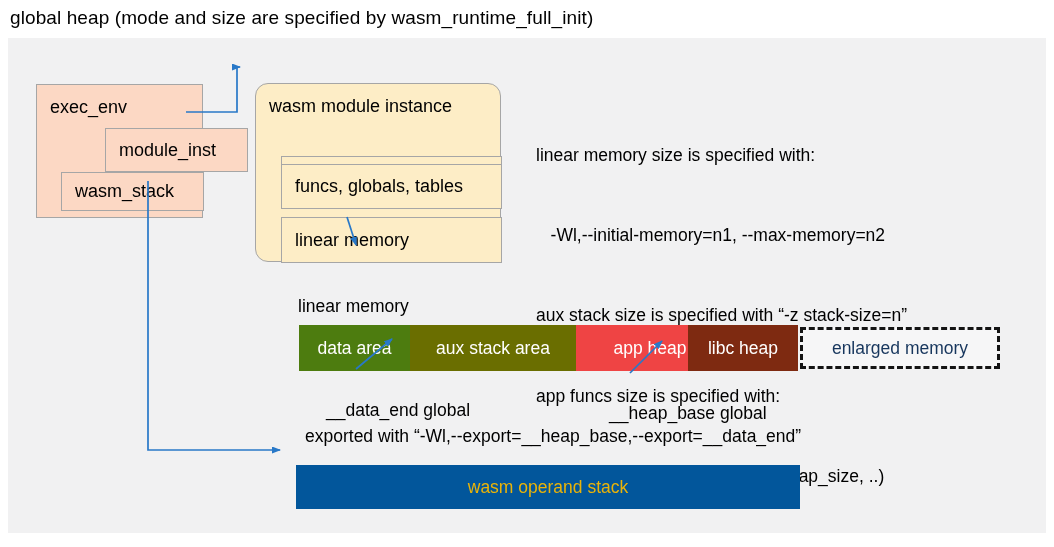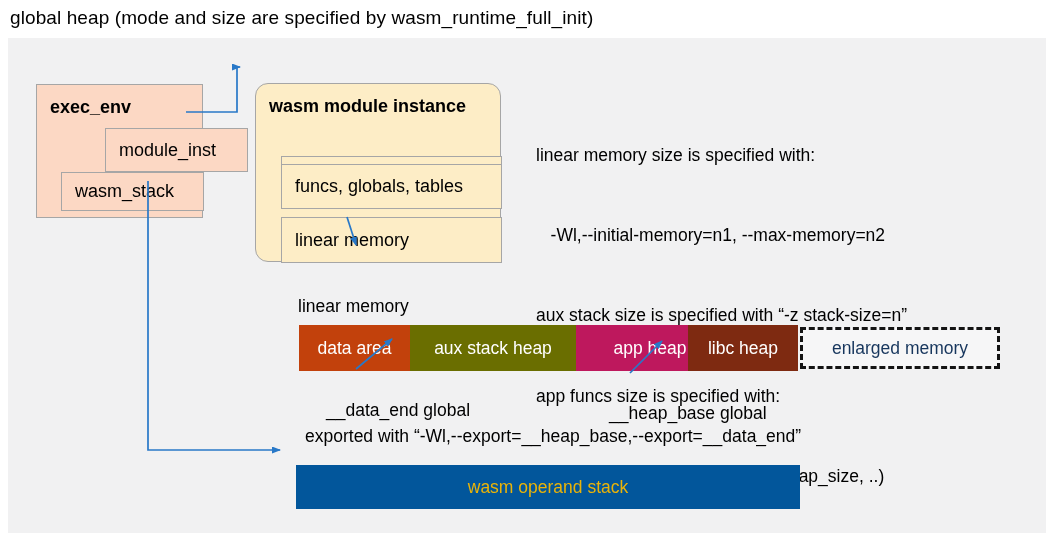--- a/index.html
+++ b/index.html
@@ -4,21 +4,21 @@
 <style>
   * { margin: 0; padding: 0; box-sizing: border-box; }
   body { background: #ffffff; font-family: "Liberation Sans", sans-serif; color: #000; }
   .canvas { position: relative; width: 1054px; height: 547px; background: #ffffff; overflow: hidden; }
   .title { position: absolute; left: 10px; top: 7px; font-size: 19px; letter-spacing: 0.1px; }
   .panel { position: absolute; left: 8px; top: 38px; width: 1038px; height: 495px; }
 
   
   .struct { position: absolute; border: 1px solid #a6a6a6; }
   .struct-header { position: absolute; left: 0; top: 0; width: 100%; height: 48px;
-                   line-height: 44px; padding-left: 13px; font-size: 18px; font-weight: bold; }
+                   line-height: 44px; padding-left: 13px; font-size: 18px; }
   .struct-row { position: absolute; border: 1px solid #a6a6a6; font-size: 18px;
                 display: flex; align-items: center; padding-left: 13px; }
   .exec-env { left: 28px; top: 46px; width: 167px; height: 134px; }
   .exec-row { left: 24px; width: 143px; height: 44px; }
   .exec-row.r0 { top: 43px; margin-left: 44px; }
   .exec-row.r1 { top: 87px; height: 39px; }
   .instance { left: 247px; top: 45px; width: 246px; height: 179px; }
   .inst-row { left: 25px; width: 221px; height: 45px; }
   .inst-row.r0 { top: 43px; }
   .inst-row.r1 { top: 80px; }
@@ -82,23 +82,23 @@
       <div>linear memory size is specified with:</div>
       <div>   -Wl,--initial-memory=n1, --max-memory=n2</div>
       <div>aux stack size is specified with “-z stack-size=n”</div>
       <div>app funcs size is specified with:</div>
       <div>   wasm_runtime_instantiate(.., heap_size, ..)</div>
       <div>app heap is created only when malloc/free (or</div>
       
     </div>
 
     <div class="lm-label">linear memory</div>
-    <div class="lm-seg seg0" style="background-color: #c2410c;">data area</div>
-    <div class="lm-seg seg1" style="background-color: rgb(106, 110, 0);">aux stack heap</div>
-    <div class="lm-seg seg2" style="background-color: #be185d; padding-left: 36px;">app heap</div>
+    <div class="lm-seg seg0" style="background-color: #4d7c0f;">data area</div>
+    <div class="lm-seg seg1" style="background-color: rgb(106, 110, 0);">aux stack area</div>
+    <div class="lm-seg seg2" style="background-color: #ef4444; padding-left: 36px;">app heap</div>
     <div class="lm-seg seg3" style="background-color: rgb(126, 42, 17);">libc heap</div>
     <div class="enlarged" style="color: rgb(23, 54, 93);">enlarged memory</div>
 
     <div class="ann ann-data-end">__data_end global</div>
     <div class="ann ann-heap-base">__heap_base global</div>
     <div class="ann ann-exported">exported with “-Wl,--export=__heap_base,--export=__data_end”</div>
 
     <div class="operand-bar" style="background-color: rgb(2, 86, 155);">wasm operand stack</div>
     <div class="bottom-notes">
       

